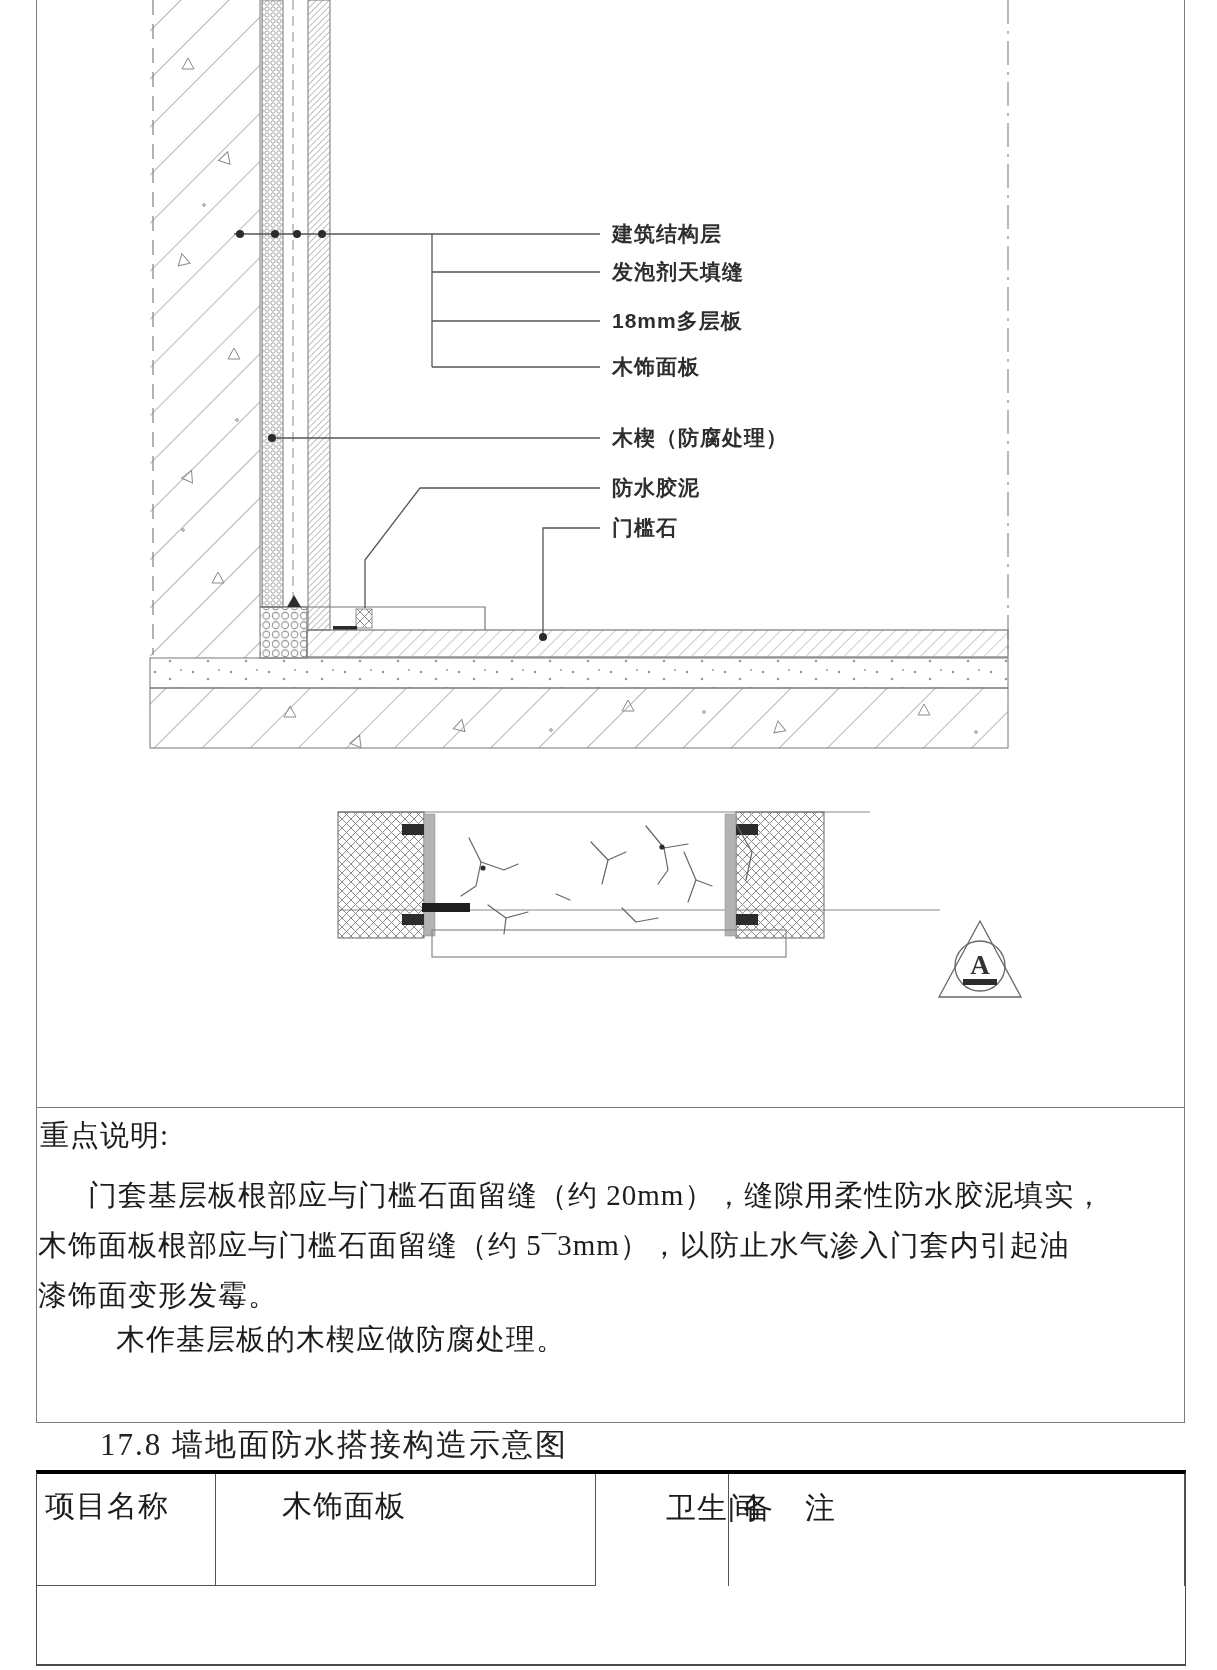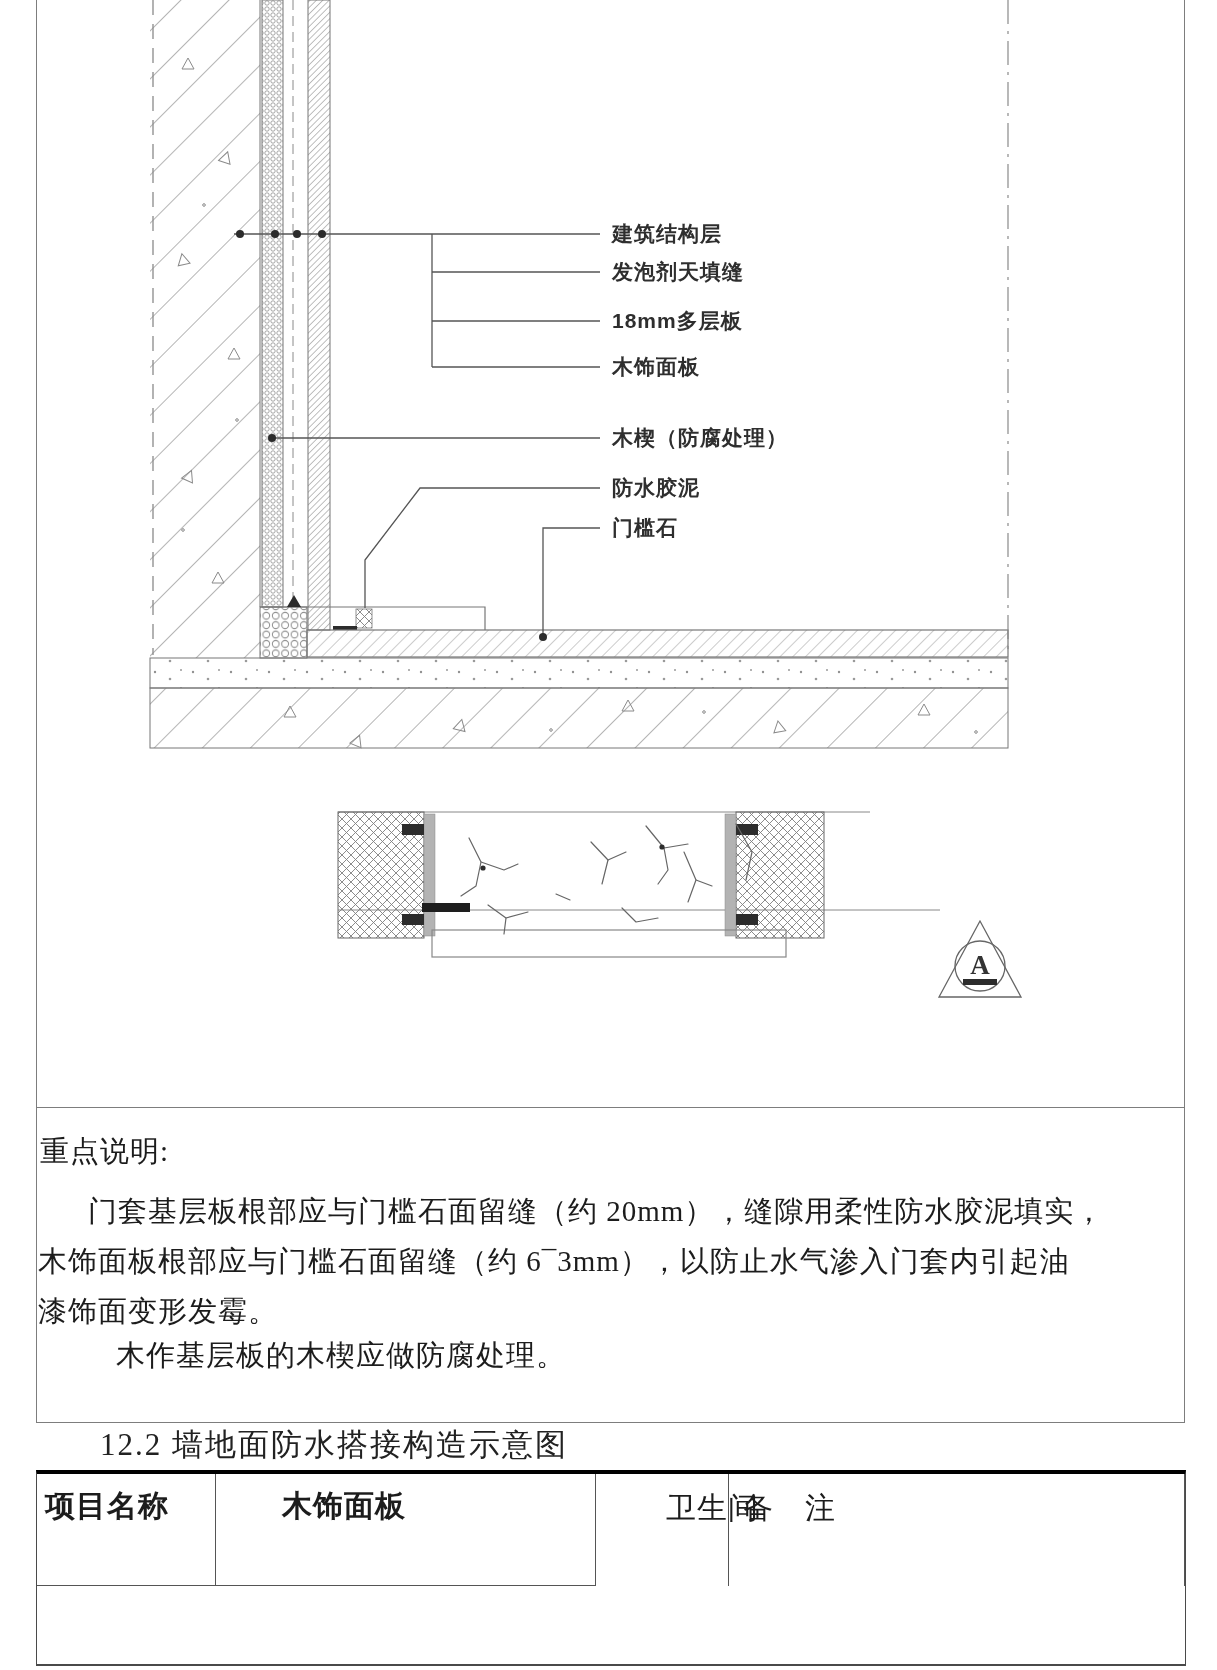--- a/index.html
+++ b/index.html
@@ -3,31 +3,31 @@
 <meta charset="utf-8">
 <style>
   html,body{margin:0;padding:0;}
   body{
     width:1217px;height:1670px;position:relative;background:#ffffff;
     font-family:"Liberation Serif","DejaVu Serif",serif;
     color:#1f1f1f;overflow:hidden;
   }
   .vline{position:absolute;width:1px;background:#7d7d7d;}
   .hline{position:absolute;height:1px;background:#7d7d7d;}
-  .note-line{position:absolute;font-size:29px;letter-spacing:1px;white-space:nowrap;color:#1c1c1c;margin-top:16px;}
+  .note-line{position:absolute;font-size:29px;letter-spacing:1px;white-space:nowrap;color:#1c1c1c;}
   .heading{position:absolute;left:100px;top:1424px;font-size:31px;letter-spacing:2px;color:#222;white-space:nowrap;}
   .info-table{
     position:absolute;left:36px;top:1470px;width:1148px;height:190px;
     display:grid;grid-template-columns:179px 380px 133px 456px;grid-template-rows:112px 78px;
     border-top:4px solid #000;border-left:1px solid #4a4a4a;border-right:1px solid #4a4a4a;border-bottom:2px solid #4a4a4a;
     box-sizing:content-box;
   }
   .cell{font-size:30px;letter-spacing:1px;color:#1c1c1c;border-right:1px solid #555;box-sizing:border-box;white-space:nowrap;}
   .cell.lastcol{border-right:none;}
-  .cell.row1{border-bottom:1px solid #555;padding-top:12px;font-weight:bold;}
+  .cell.row1{border-bottom:1px solid #555;padding-top:12px;}
   .cell.row2{padding-top:14px;}
   .pad-a{padding-left:8px;}
   .pad-b{padding-left:66px;}
   .pad-c{padding-left:14px;}
   .pad-d{padding-left:14px;}
   .pad-e{padding-left:70px;}
   .pad-f{padding-left:47px;}
   svg text.callout{
     font-family:"Liberation Sans","DejaVu Sans",sans-serif;
     font-size:21px;font-weight:600;fill:#2e2e2e;letter-spacing:1px;
@@ -186,25 +186,25 @@
       <circle cx="944" cy="966" r="25" fill="none" stroke="#666" stroke-width="1.3"></circle>
       <text class="marker-letter" x="944" y="974" text-anchor="middle">A</text>
       <rect x="927" y="979" width="34" height="6" fill="#2c2c2c"></rect>
     </g>
   </g>
 </svg>
 
 <div>
   <div class="note-line" style="left:40px;top:1116px;">重点说明:</div>
   <div class="note-line" style="left:88px;top:1176px;">门套基层板根部应与门槛石面留缝（约 20mm），缝隙用柔性防水胶泥填实，</div>
-  <div class="note-line" style="left:38px;top:1226px;">木饰面板根部应与门槛石面留缝（约 6¯3mm），以防止水气渗入门套内引起油</div>
+  <div class="note-line" style="left:38px;top:1226px;">木饰面板根部应与门槛石面留缝（约 5¯3mm），以防止水气渗入门套内引起油</div>
   <div class="note-line" style="left:38px;top:1276px;">漆饰面变形发霉。</div>
   <div class="note-line" style="left:116px;top:1320px;">木作基层板的木楔应做防腐处理。</div>
 </div>
 
-<div class="heading">12.2 墙地面防水搭接构造示意图</div>
+<div class="heading">17.8 墙地面防水搭接构造示意图</div>
 
 <div class="info-table">
   <div class="cell row1 pad-a">项目名称</div>
   <div class="cell row1 pad-b">木饰面板</div>
   <div class="cell row2 pad-e">卫生间</div>
   <div class="cell row2 pad-c">备　注</div>
 </div>
 
 </body></html>

